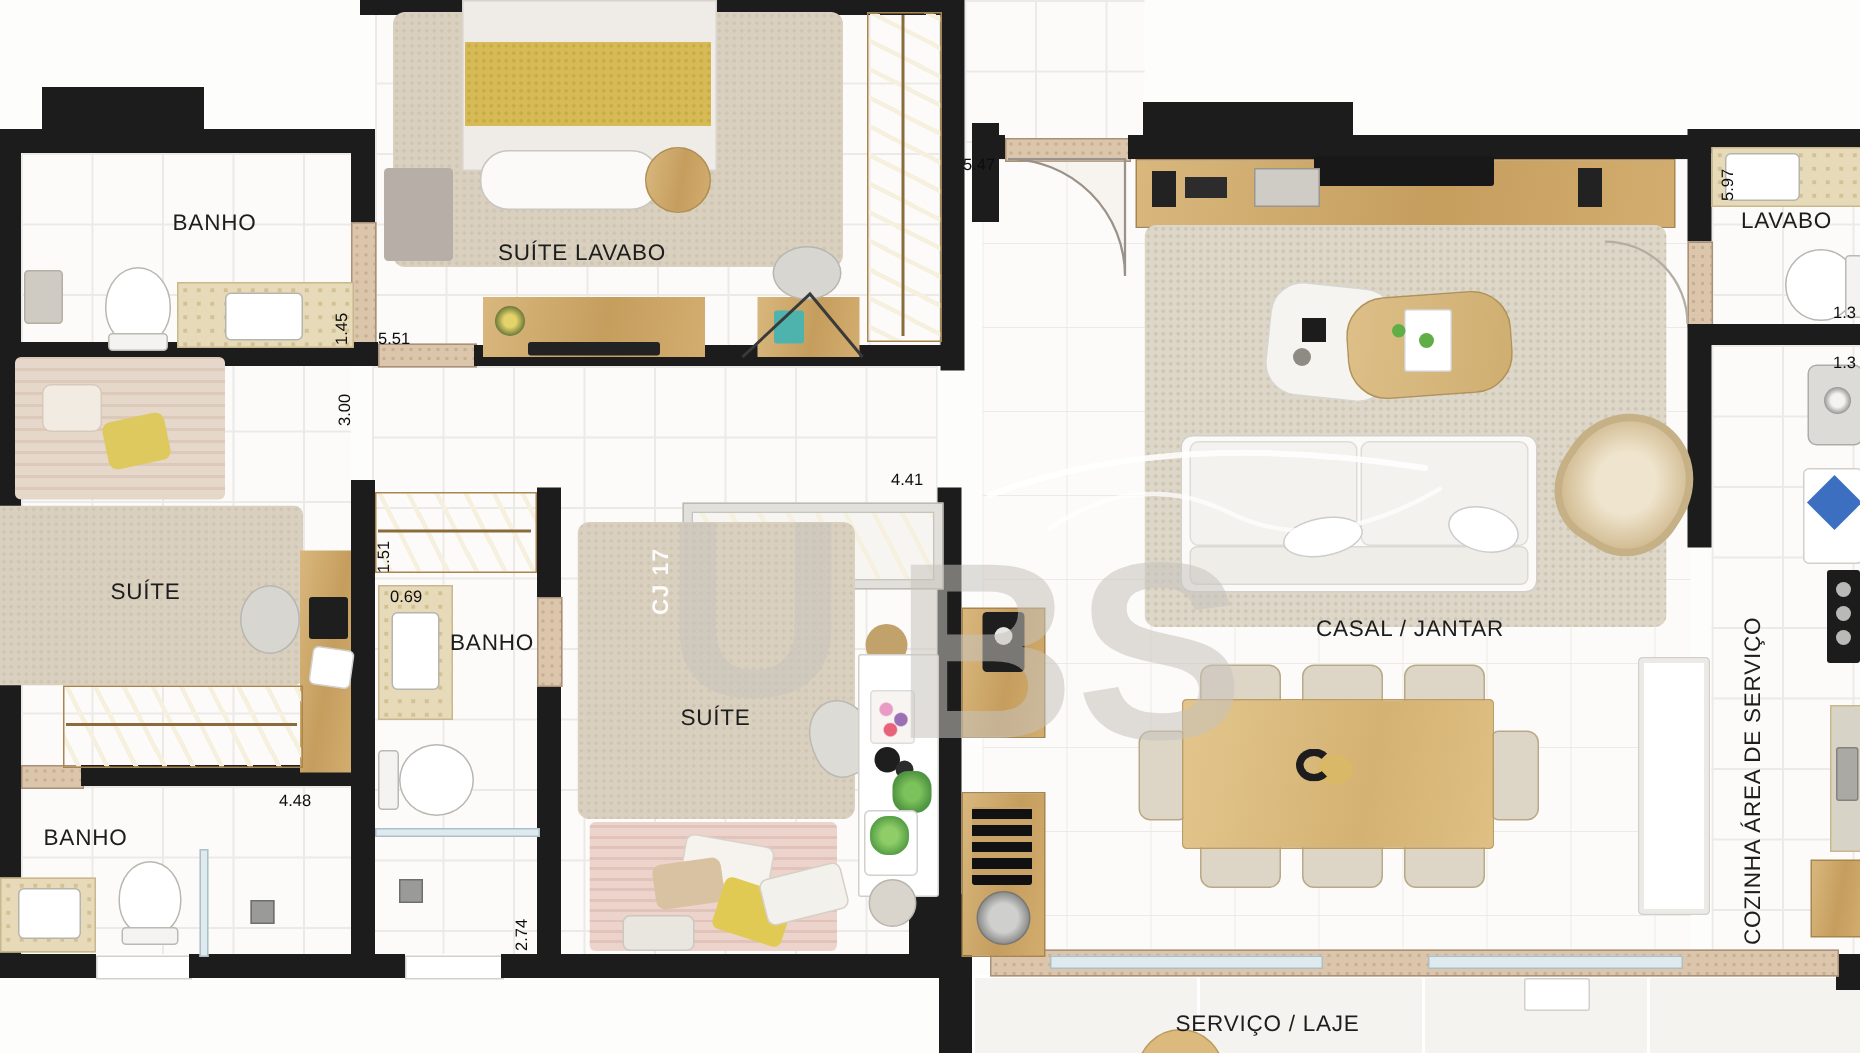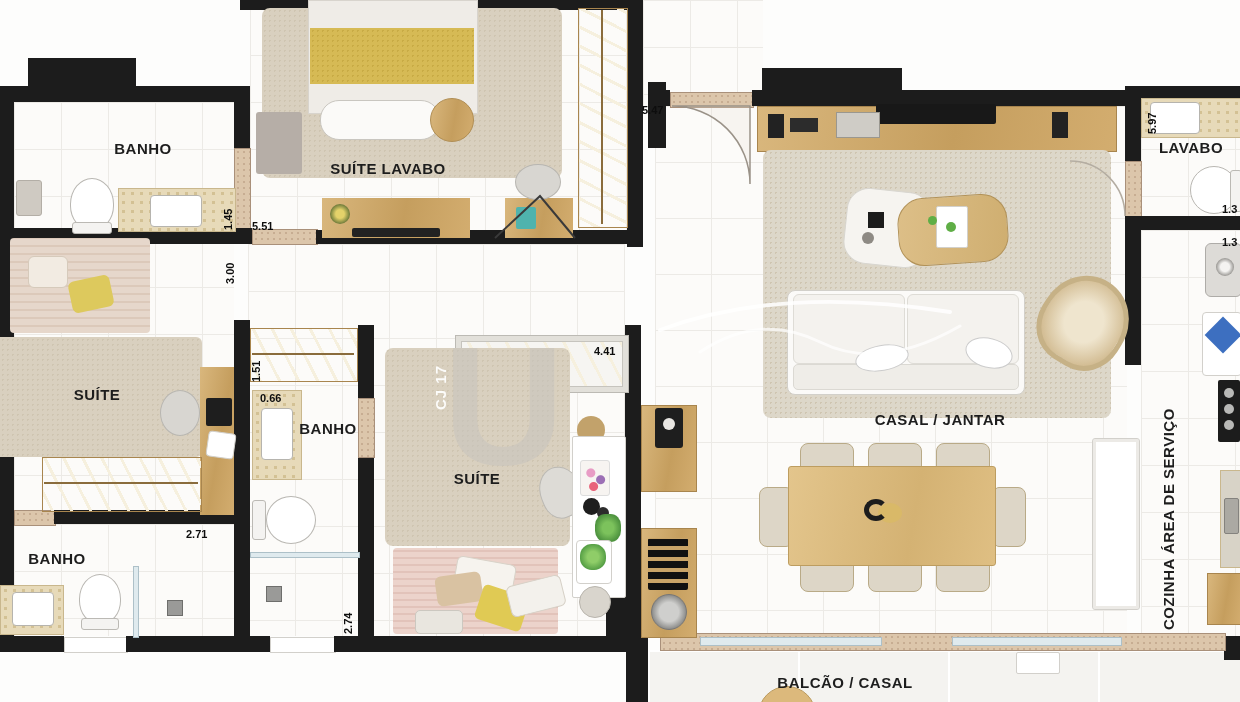--- a/index.html
+++ b/index.html
@@ -17,23 +17,23 @@
   .sill{position:absolute;background:#dcc6ab;border:1px solid #a9907a;
         background-image:radial-gradient(#c7ad92 1px,transparent 1px);background-size:6px 6px;}
   .marble{position:absolute;background:#e7dab9;border:1px solid #c9b78d;
         background-image:radial-gradient(#d3c194 1.5px,transparent 1.5px);background-size:9px 9px;}
   .wood{position:absolute;background:linear-gradient(100deg,#d9b77d,#c59e5e 55%,#d3ad6f);}
   .hang{background-image:repeating-linear-gradient(63deg,transparent 0 7px,#f6f0de 7px 10px,transparent 10px 17px);}
   .hangv{background-image:repeating-linear-gradient(27deg,transparent 0 7px,#f6f0de 7px 10px,transparent 10px 17px);}
   .rug{position:absolute;background:#d9d0bf;border-radius:8px;
        background-image:radial-gradient(#cfc5b1 1px,transparent 1px);background-size:5px 5px;}
   .whitef{position:absolute;background:#fff;border:1px solid #d2d0cb;border-radius:4px;}
-  .lbl{position:absolute;font-weight:bold;font-size:15px;color:#1d1d1d;letter-spacing:.5px;white-space:nowrap;}
+  .lbl{position:absolute;font-weight:normal;font-size:15px;color:#1d1d1d;letter-spacing:.5px;white-space:nowrap;}
   .ctr{transform:translateX(-50%);}
-  .dim{position:absolute;font-weight:bold;font-size:11px;color:#0d0d0d;white-space:nowrap;}
+  .dim{position:absolute;font-weight:normal;font-size:11px;color:#0d0d0d;white-space:nowrap;}
   .vert{writing-mode:vertical-rl;transform:rotate(180deg);}
   .toilet-b{position:absolute;background:#fff;border:1.5px solid #b9b7b2;border-radius:50% 50% 46% 46%;}
   .tank{position:absolute;background:#f4f3f1;border:1.5px solid #bbb9b4;border-radius:3px;}
   .sink{position:absolute;background:#fff;border:1.5px solid #b6b4ae;border-radius:4px;}
   .chair{position:absolute;background:#ddd6c7;border:1px solid #b9aa87;border-radius:8px 8px 5px 5px;}
   .glass{position:absolute;background:#dfeaee;border:1px solid #adc0c8;}
   .wm-letter{position:absolute;font-weight:bold;color:rgba(198,195,190,.55);font-size:168px;line-height:1;}
   svg{position:absolute;left:0;top:0;pointer-events:none;}
 </style>
 </head>
@@ -235,31 +235,32 @@
 
   <div class="lbl ctr" style="left:143px;top:140px;">BANHO</div>
   <div class="lbl ctr" style="left:388px;top:160px;">SUÍTE LAVABO</div>
   <div class="lbl ctr" style="left:1191px;top:139px;">LAVABO</div>
   <div class="lbl ctr" style="left:97px;top:386px;">SUÍTE</div>
   <div class="lbl ctr" style="left:328px;top:420px;">BANHO</div>
   <div class="lbl ctr" style="left:477px;top:470px;">SUÍTE</div>
   <div class="lbl ctr" style="left:57px;top:550px;">BANHO</div>
   <div class="lbl ctr" style="left:940px;top:411px;">CASAL / JANTAR</div>
   <div class="lbl vert" style="left:1160px;top:335px;height:295px;">COZINHA  ÁREA DE SERVIÇO</div>
-  <div class="lbl ctr" style="left:845px;top:674px;">BALCÃO / CASAL</div>
+  <div class="lbl ctr" style="left:845px;top:674px;">SERVIÇO / LAJE</div>
 
   <div class="dim" style="left:642px;top:104px;">5.47</div>
   <div class="dim" style="left:252px;top:220px;">5.51</div>
   <div class="dim vert" style="left:222px;top:196px;height:34px;">1.45</div>
   <div class="dim vert" style="left:224px;top:244px;height:40px;">3.00</div>
   <div class="dim vert" style="left:250px;top:346px;height:36px;color:#111;">1.51</div>
-  <div class="dim" style="left:260px;top:392px;">0.66</div>
-  <div class="dim" style="left:186px;top:528px;">2.71</div>
+  <div class="dim" style="left:260px;top:392px;">0.69</div>
+  <div class="dim" style="left:186px;top:528px;">4.48</div>
   <div class="dim vert" style="left:342px;top:600px;height:34px;">2.74</div>
-  <div class="dim" style="left:594px;top:314px;margin-top:31px;">4.41</div>
+  <div class="dim" style="left:594px;top:314px;">4.41</div>
   <div class="dim vert" style="left:1146px;top:94px;height:40px;">5.97</div>
   <div class="dim" style="left:1222px;top:203px;">1.3</div>
   <div class="dim" style="left:1222px;top:236px;">1.3</div>
 
   <div class="wm-letter" style="left:443px;top:322px;">U</div>
+  <div class="wm-letter" style="left:596px;top:350px;">BS</div>
   <div class="vert" style="position:absolute;left:432px;top:298px;height:112px;font-weight:bold;font-size:15px;color:rgba(255,255,255,.92);letter-spacing:1px;">CJ 17</div>
 
 </div>
 
 </body></html>

